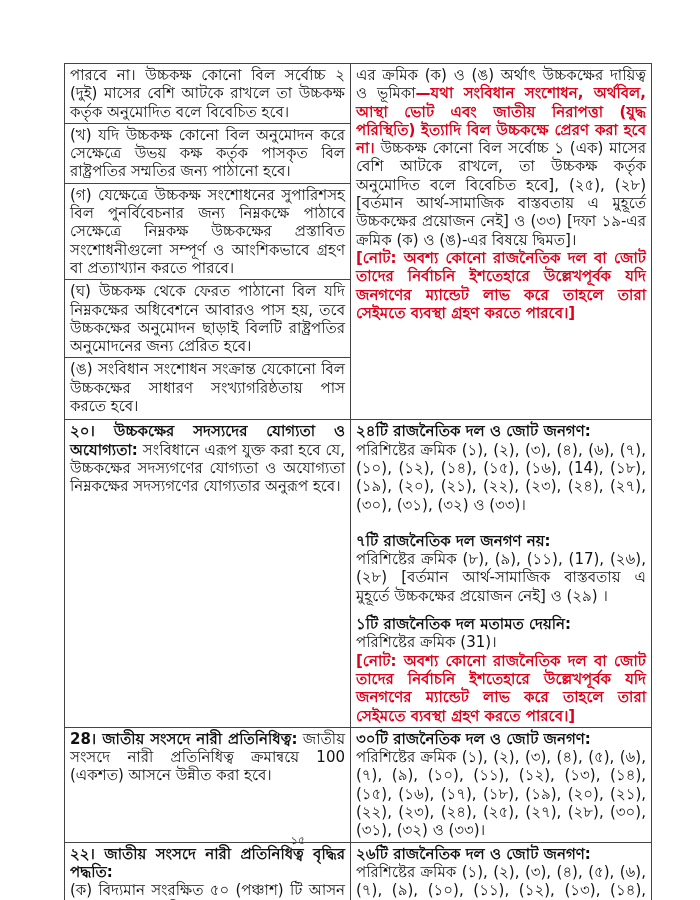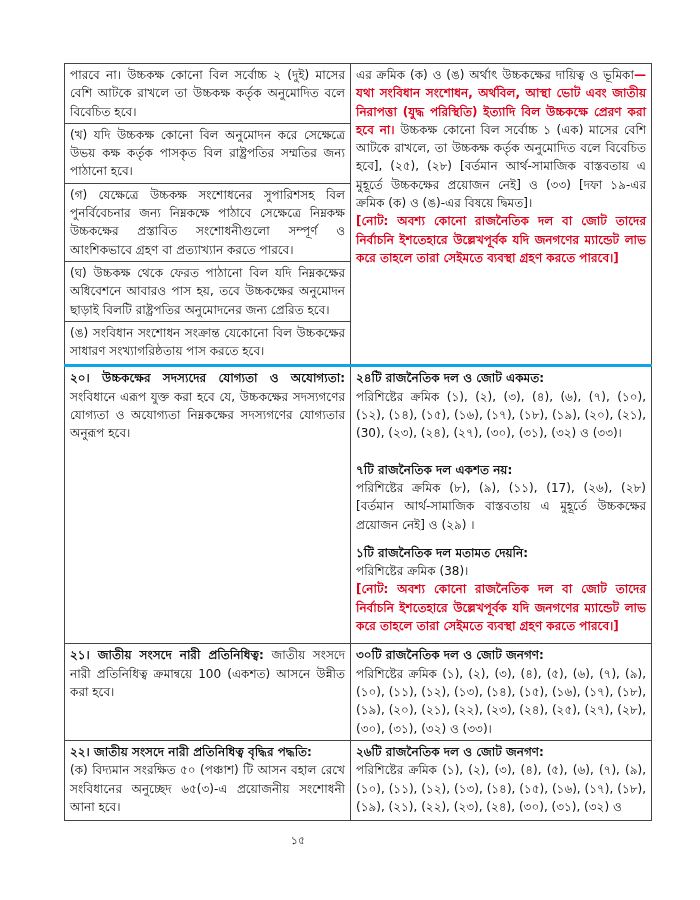--- a/index.html
+++ b/index.html
@@ -1,29 +1,29 @@
 <!DOCTYPE html>
 <html><head>
 <meta charset="utf-8">
 <style>
   html, body { margin: 0; padding: 0; background: #ffffff; }
   body { width: 700px; height: 900px; position: relative; overflow: hidden;
          font-family: "DejaVu Sans", "Liberation Sans", sans-serif; color: #111; }
   .page { position: absolute; left: 64px; top: 63px; width: 581px; }
   table.doc { border-collapse: collapse; width: 581px; table-layout: fixed; }
   table.doc td { border: 1.5px solid #444; vertical-align: top; padding: 2px 5px;
-                 font-size: 12px; line-height: 18.3px; text-align: justify; }
+                 font-size: 15px; line-height: 18.3px; text-align: justify; }
   td.left { width: 275px; }
   td.right { width: 290px; }
   .sub { border-top: 1.5px solid #444; margin: 0 -5px; padding: 2px 5px; }
   .sub:first-child { border-top: none; padding-top: 0; }
   .red { color: #e0001a; font-weight: bold; }
   .bold { font-weight: bold; }
   .gap { height: 18px; }
-  tr.thick td { border-top: 3px solid #0ea5e9; }
+  tr.thick td { border-top: 1px solid #0ea5e9; }
   .page-num { position: absolute; left: 0; width: 596px; top: 832px; text-align: center;
               font-size: 11px; color: #222; }
 </style>
 </head>
 <body>
 
 <div class="page">
 <table class="doc">
   <tbody>
         <tr style="height:298px;">
@@ -37,34 +37,34 @@
     <td class="right">
       <div><span>এর ক্রমিক (ক) ও (ঙ) অর্থাৎ উচ্চকক্ষের দায়িত্ব ও ভূমিকা</span><span class="red">—যথা সংবিধান সংশোধন, অর্থবিল, আস্থা ভোট এবং জাতীয় নিরাপত্তা (যুদ্ধ পরিস্থিতি) ইত্যাদি বিল উচ্চকক্ষে প্রেরণ করা হবে না।</span><span> উচ্চকক্ষ কোনো বিল সর্বোচ্চ ১ (এক) মাসের বেশি আটকে রাখলে, তা উচ্চকক্ষ কর্তৃক অনুমোদিত বলে বিবেচিত হবে], (২৫), (২৮) [বর্তমান আর্থ-সামাজিক বাস্তবতায় এ মুহূর্তে উচ্চকক্ষের প্রয়োজন নেই] ও (৩৩) [দফা ১৯-এর ক্রমিক (ক) ও (ঙ)-এর বিষয়ে দ্বিমত]।</span></div>
       <div class="red">[নোট: অবশ্য কোনো রাজনৈতিক দল বা জোট তাদের নির্বাচনি ইশতেহারে উল্লেখপূর্বক যদি জনগণের ম্যান্ডেট লাভ করে তাহলে তারা সেইমতে ব্যবস্থা গ্রহণ করতে পারবে।]</div>
     </td>
   </tr>
   <tr class="thick" style="height:278px;">
     <td class="left">
       <div><span class="bold">২০। উচ্চকক্ষের সদস্যদের যোগ্যতা ও অযোগ্যতা:</span><span> সংবিধানে এরূপ যুক্ত করা হবে যে, উচ্চকক্ষের সদস্যগণের যোগ্যতা ও অযোগ্যতা নিম্নকক্ষের সদস্যগণের যোগ্যতার অনুরূপ হবে।</span></div>
     </td>
     <td class="right">
-      <div class="bold">২৪টি রাজনৈতিক দল ও জোট একমত:</div>
-      <div>পরিশিষ্টের ক্রমিক (১), (২), (৩), (৪), (৬), (৭), (১০), (১২), (১৪), (১৫), (১৬), (১৭), (১৮), (১৯), (২০), (২১), (30), (২৩), (২৪), (২৭), (৩০), (৩১), (৩২) ও (৩৩)।</div>
+      <div class="bold">২৪টি রাজনৈতিক দল ও জোট জনগণ:</div>
+      <div>পরিশিষ্টের ক্রমিক (১), (২), (৩), (৪), (৬), (৭), (১০), (১২), (১৪), (১৫), (১৬), (14), (১৮), (১৯), (২০), (২১), (২২), (২৩), (২৪), (২৭), (৩০), (৩১), (৩২) ও (৩৩)।</div>
       <div class="gap"></div>
-      <div class="bold">৭টি রাজনৈতিক দল একশত নয়:</div>
+      <div class="bold">৭টি রাজনৈতিক দল জনগণ নয়:</div>
       <div>পরিশিষ্টের ক্রমিক (৮), (৯), (১১), (17), (২৬), (২৮) [বর্তমান আর্থ-সামাজিক বাস্তবতায় এ মুহূর্তে উচ্চকক্ষের প্রয়োজন নেই] ও (২৯) ।</div>
       <div class="gap" style="height:10px"></div>
       <div class="bold">১টি রাজনৈতিক দল মতামত দেয়নি:</div>
-      <div>পরিশিষ্টের ক্রমিক (38)।</div>
+      <div>পরিশিষ্টের ক্রমিক (31)।</div>
       <div class="red">[নোট: অবশ্য কোনো রাজনৈতিক দল বা জোট তাদের নির্বাচনি ইশতেহারে উল্লেখপূর্বক যদি জনগণের ম্যান্ডেট লাভ করে তাহলে তারা সেইমতে ব্যবস্থা গ্রহণ করতে পারবে।]</div>
     </td>
   </tr>
   <tr style="height:90px;">
     <td class="left">
-      <div><span class="bold">২১। জাতীয় সংসদে নারী প্রতিনিধিত্ব:</span><span> জাতীয় সংসদে নারী প্রতিনিধিত্ব ক্রমান্বয়ে 100 (একশত) আসনে উন্নীত করা হবে।</span></div>
+      <div><span class="bold">28। জাতীয় সংসদে নারী প্রতিনিধিত্ব:</span><span> জাতীয় সংসদে নারী প্রতিনিধিত্ব ক্রমান্বয়ে 100 (একশত) আসনে উন্নীত করা হবে।</span></div>
     </td>
     <td class="right">
       <div class="bold">৩০টি রাজনৈতিক দল ও জোট জনগণ:</div>
       <div>পরিশিষ্টের ক্রমিক (১), (২), (৩), (৪), (৫), (৬), (৭), (৯), (১০), (১১), (১২), (১৩), (১৪), (১৫), (১৬), (১৭), (১৮), (১৯), (২০), (২১), (২২), (২৩), (২৪), (২৫), (২৭), (২৮), (৩০), (৩১), (৩২) ও (৩৩)।</div>
     </td>
   </tr>
   <tr style="height:80px;margin-top:35px;">
     <td class="left">
       <div class="bold">২২। জাতীয় সংসদে নারী প্রতিনিধিত্ব বৃদ্ধির পদ্ধতি:</div>
       <div>(ক) বিদ্যমান সংরক্ষিত ৫০ (পঞ্চাশ) টি আসন বহাল রেখে সংবিধানের অনুচ্ছেদ ৬৫(৩)-এ প্রয়োজনীয় সংশোধনী আনা হবে।</div>

